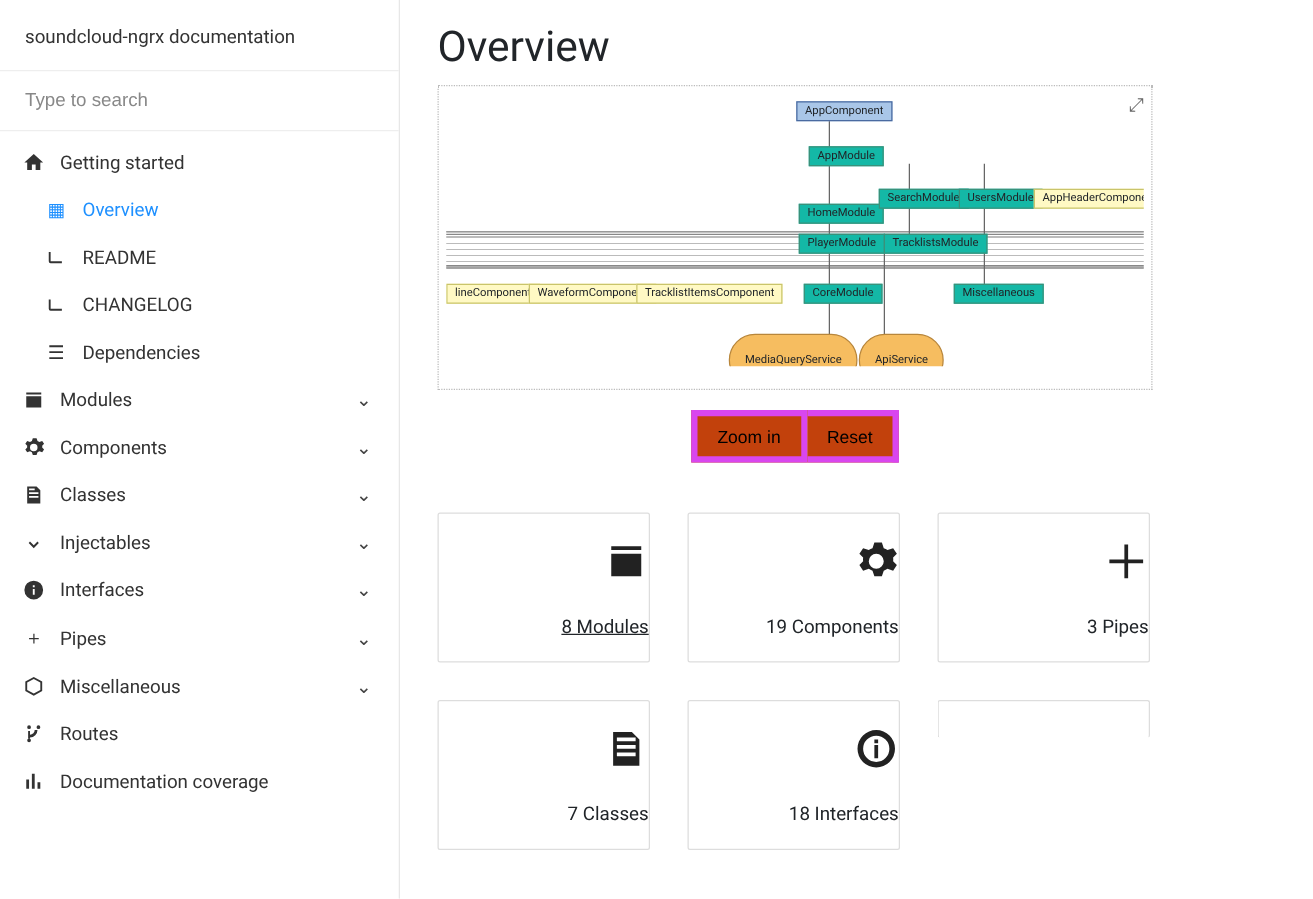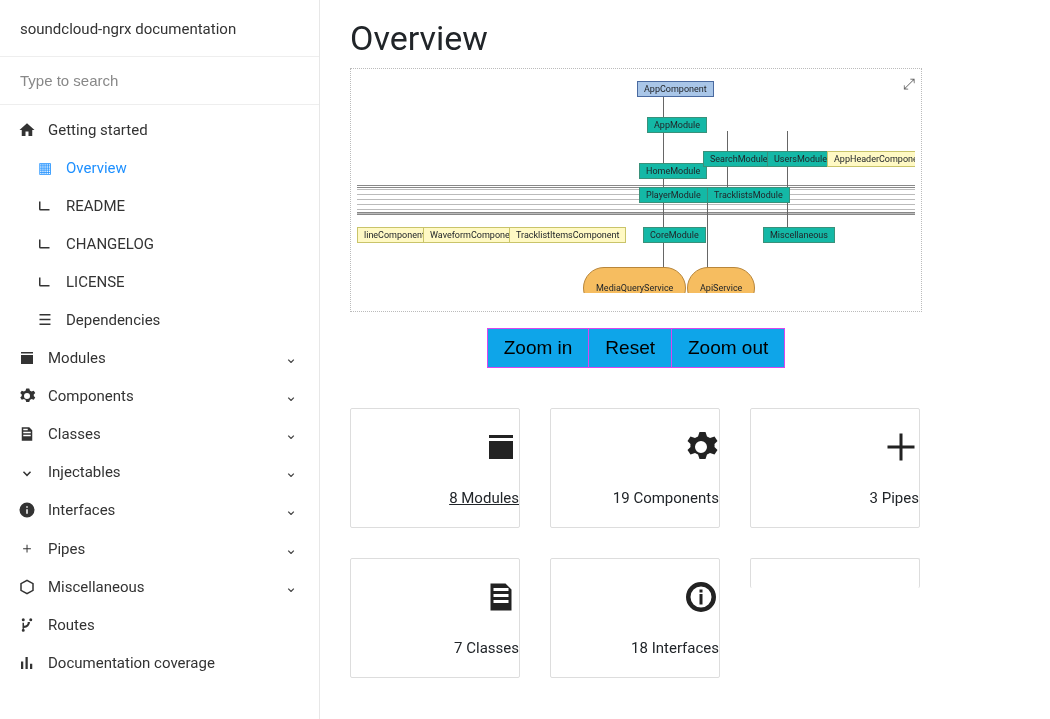--- a/index.html
+++ b/index.html
@@ -20,21 +20,21 @@
   .nav-item.active .ic{ color:#1e90ff;}
   .chev{ margin-left:auto; width:20px; text-align:center; color:#444; }
 
   
   .main{ flex:1; padding:18px 30px 0 30px; overflow:auto;}
   .pg-title{ font-size:34px; font-weight:400; margin-bottom:10px;}
   .graph-box{ border:1px dotted #bbb; padding:6px 6px 18px; margin-bottom:16px; position:relative;}
   .graph{ position:relative; height:218px; overflow:hidden; }
   .expand-ic{ position:absolute; top:6px; right:6px; color:#666; cursor:pointer; font-size:15px;}
   .btn-row{ display:flex; justify-content:center; gap:0; margin-bottom:40px;}
-  .btn{ border:1px solid #d946ef; background:#0ea5e9; padding:8px 16px; font-size:19px; cursor:pointer;}
+  .btn{ border:5px solid #d946ef; background:#c2410c; padding:8px 16px; font-size:14px; cursor:pointer;}
   .btn + .btn{ border-left:none;}
   .cards{ display:flex; flex-wrap:wrap; gap:30px;}
   .card{ width:170px; height:120px; border:1px solid #ddd; border-radius:2px; display:flex; flex-direction:column; align-items:flex-end; justify-content:center; gap:16px;}
   .card .big-ic{ font-size:34px; font-weight:bold; color:#222;}
   .card .lbl{ font-size:15px;}
   .card.link .lbl{ text-decoration:underline;}
 
   
   .node{ position:absolute; font-size:9px; padding:2px 6px; border:1px solid #666; background:#fff; white-space:nowrap; z-index:2;}
   .n-blue{ background:#a9c6e8; border-color:#4a6aa0;}
@@ -84,28 +84,20 @@
       </div>
       <div class="nav-item nav-sub">
         <span class="ic">
             <svg class="icon" viewBox="0 0 24 24">
               <path d="M4 6h14v12H6a2 2 0 01-2-2V6zm2 0v10h12V6H6z"></path>
             </svg>
           </span>
         <span>CHANGELOG</span>
       </div>
       <div class="nav-item nav-sub">
-        <span class="ic">
-            <svg class="icon" viewBox="0 0 24 24">
-              <path d="M4 6h14v12H6a2 2 0 01-2-2V6zm2 0v10h12V6H6z"></path>
-            </svg>
-          </span>
-        <span>LICENSE</span>
-      </div>
-      <div class="nav-item nav-sub">
         <span class="ic">☰</span>
         <span>Dependencies</span>
       </div>
 
       <div class="nav-item">
         <span class="ic">
             <svg class="icon" viewBox="0 0 24 24">
               <path d="M20 6H4V4h16v2zM4 8h16v12H4V8zm6 3h4v2h-4v-2z"></path>
             </svg>
           </span>
@@ -214,21 +206,20 @@
         <div class="vline" style="left:306px;top:18px;height:180px"></div>
         <div class="vline" style="left:370px;top:56px;height:60px"></div>
         <div class="vline" style="left:430px;top:56px;height:100px"></div>
         <div class="vline" style="left:350px;top:126px;height:70px"></div>
       </div>
     </div>
 
     <div class="btn-row">
       <button class="btn">Zoom in</button>
       <button class="btn">Reset</button>
-      <button class="btn">Zoom out</button>
     </div>
 
     <div class="cards">
       <div class="card link">
         <span class="big-ic"><svg class="big" viewBox="0 0 24 24">
               <path d="M20 6H4V4h16v2zM4 8h16v12H4V8zm6 3h4v2h-4v-2z"></path>
             </svg></span>
         <span class="lbl">8 Modules</span>
       </div>
       <div class="card">

